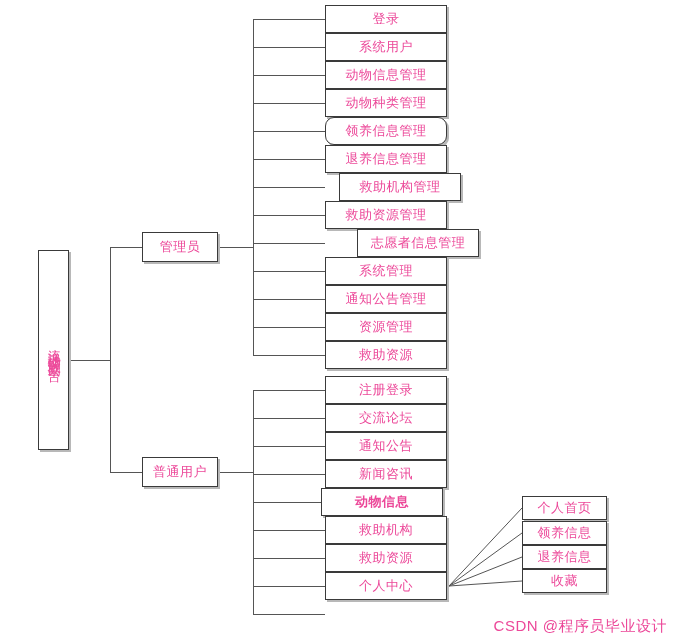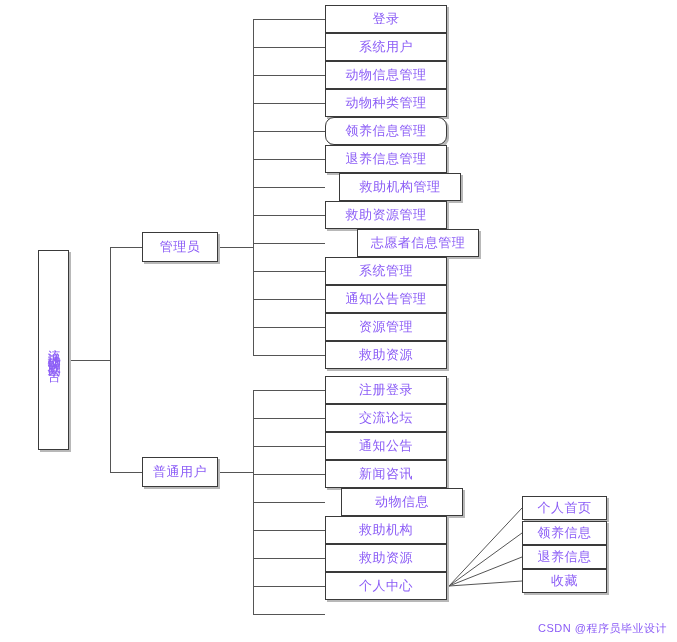--- a/index.html
+++ b/index.html
@@ -19,21 +19,21 @@
   }
   .node {
     position: absolute;
     box-sizing: border-box;
     border: 1px solid #3a3a3a;
     background: #ffffff;
     display: flex;
     align-items: center;
     justify-content: center;
     font-size: 13px;
-    color: #8b5cf6;
+    color: #ec4899;
     line-height: 1.1;
     letter-spacing: 0.5px;
     z-index: 3;
     white-space: nowrap;
   }
   .node.shadow {
     box-shadow: 2px 2px 0 0 #b8b8b8;
   }
   .node.root {
     writing-mode: vertical-rl;
@@ -58,22 +58,22 @@
     top: 0;
     width: 677px;
     height: 642px;
     z-index: 2;
     pointer-events: none;
   }
   .watermark {
     position: absolute;
     right: 10px;
     bottom: 6px;
-    font-size: 11px;
-    color: #8b5cf6;
+    font-size: 15px;
+    color: #ec4899;
     letter-spacing: 0.5px;
     z-index: 5;
     white-space: nowrap;
   }
 </style>
 </head>
 <body>
 
 <div id="canvas">
 
@@ -129,21 +129,21 @@
   <div class="conn h" style="left:253px; top:502px; width:72px;"></div>
   <div class="conn h" style="left:253px; top:530px; width:72px;"></div>
   <div class="conn h" style="left:253px; top:558px; width:72px;"></div>
   <div class="conn h" style="left:253px; top:586px; width:72px;"></div>
   <div class="conn h" style="left:253px; top:614px; width:72px;"></div>
 
   <div class="node shadow" style="left:325px; top:376px; width:122px; height:28px;">注册登录</div>
   <div class="node shadow" style="left:325px; top:404px; width:122px; height:28px;">交流论坛</div>
   <div class="node shadow" style="left:325px; top:432px; width:122px; height:28px;">通知公告</div>
   <div class="node shadow" style="left:325px; top:460px; width:122px; height:28px;">新闻咨讯</div>
-  <div class="node shadow" style="left:341px; top:488px; width:122px; height:28px;">动物信息</div>
+  <div class="node shadow" style="left:321px; top:488px; width:122px; height:28px;font-weight:bold;">动物信息</div>
   <div class="node shadow" style="left:325px; top:516px; width:122px; height:28px;">救助机构</div>
   <div class="node shadow" style="left:325px; top:544px; width:122px; height:28px;">救助资源</div>
   <div class="node shadow" style="left:325px; top:572px; width:122px; height:28px;">个人中心</div>
 
   <svg class="fan" viewBox="0 0 677 642" width="677" height="642">
     <g stroke="#555555" stroke-width="1" fill="none">
       <line x1="449" y1="586" x2="522" y2="508"></line>
       <line x1="449" y1="586" x2="522" y2="533"></line>
       <line x1="449" y1="586" x2="522" y2="557"></line>
       <line x1="449" y1="586" x2="522" y2="581"></line>

